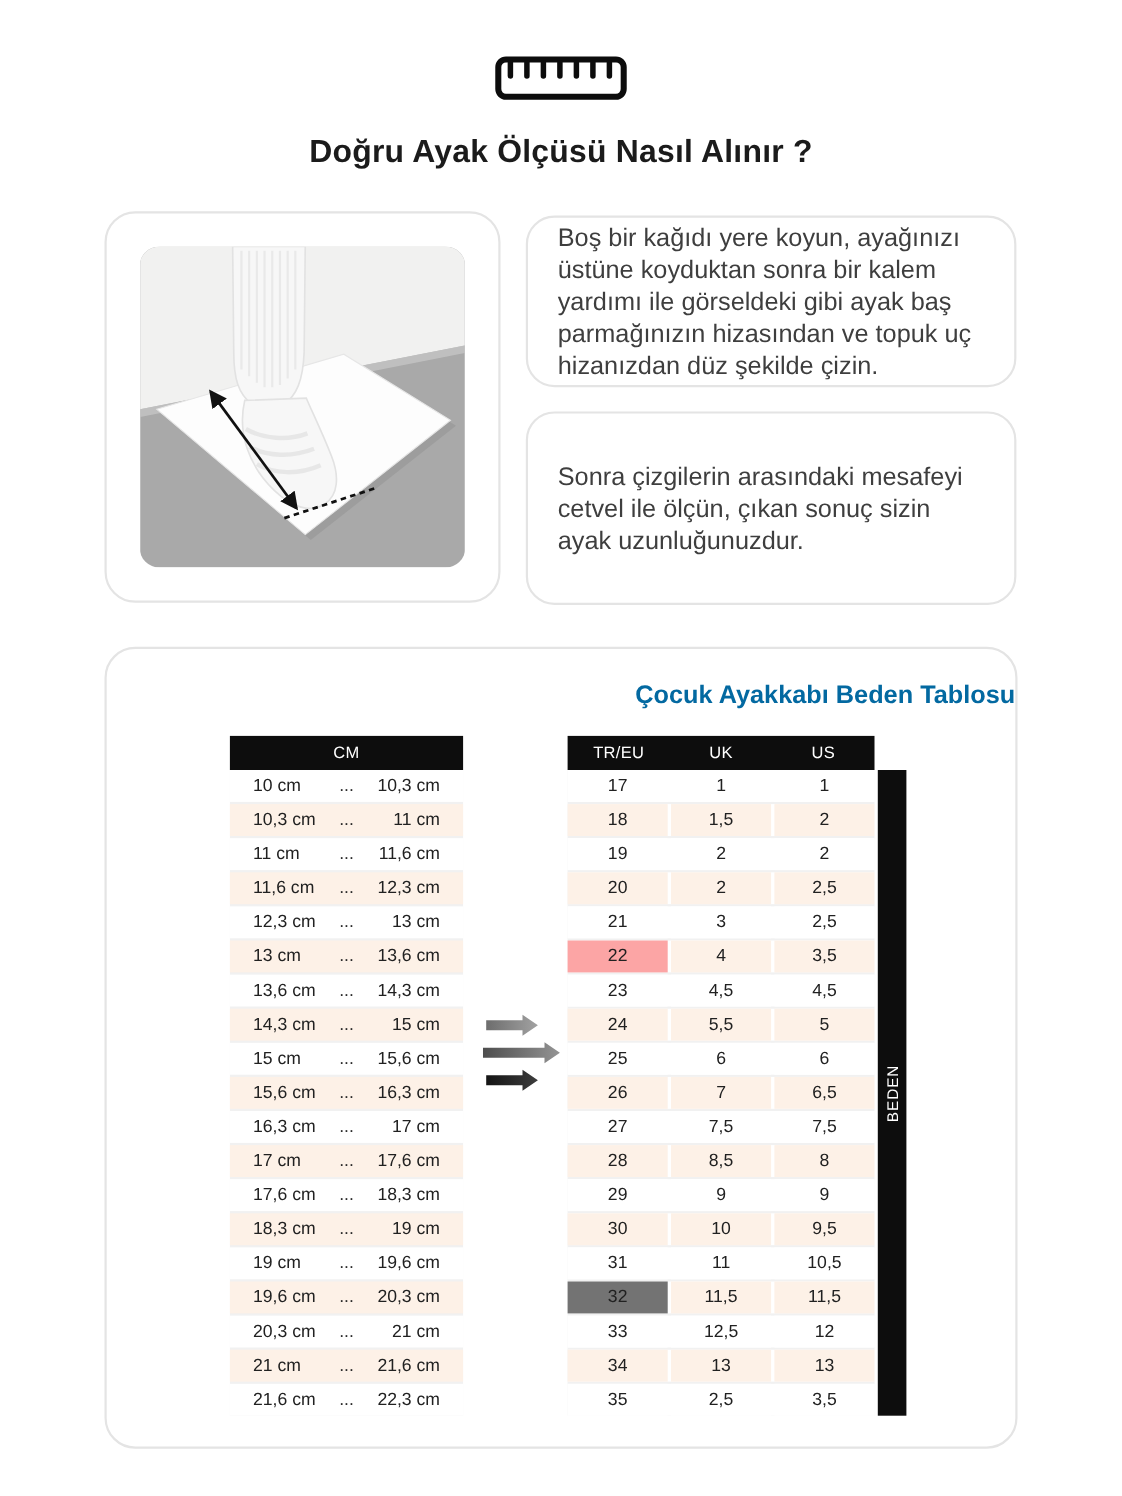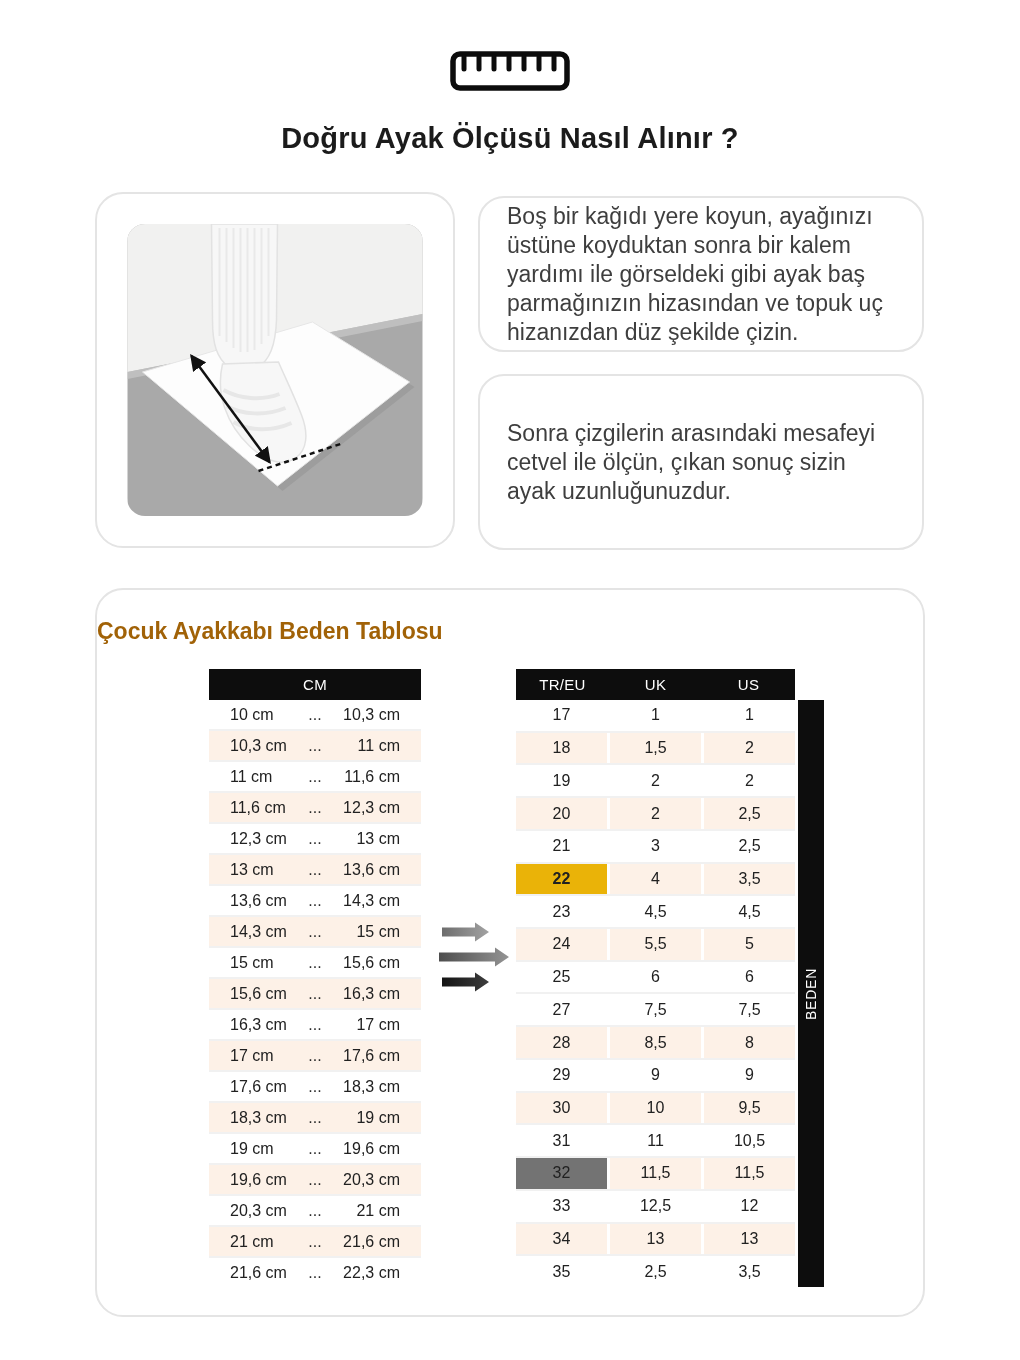--- a/index.html
+++ b/index.html
@@ -18,22 +18,22 @@
     border-radius:18px; overflow:hidden; }
   .text-card { position:absolute; left:478px; width:446px; border:2px solid #e4e4e4;
     border-radius:26px; background:#fff; display:flex; align-items:center; }
   .text-card.card1 { top:196px; height:156px; }
   .text-card.card2 { top:374px; height:176px; }
   .text-card p { padding:0 34px 0 27px; font-size:23px; line-height:29px; color:#3e3e3e; }
 
   
   .table-card { position:absolute; left:95px; top:588px; width:830px; height:729px;
     border:2px solid #e4e4e4; border-radius:28px; background:#fff; }
-  .table-title { position:absolute; left:0; top:28px; width:100%; text-align:left;
-    font-size:23px; font-weight:700; color:#a16207; }
+  .table-title { position:absolute; left:0; top:28px; width:100%; text-align:right;
+    font-size:23px; font-weight:700; color:#0369a1; }
 
   .thead { height:31px; background:#0d0d0d; color:#ffffff; display:flex;
     align-items:center; justify-content:center; font-size:15px; font-weight:500; letter-spacing:.3px; }
   .tbody { height:587px; display:flex; flex-direction:column; gap:2px; background:#f1f1f1; }
   .trow { flex:1; display:flex; align-items:center; background:#ffffff; font-size:16px; color:#212121; }
   .trow.alt { background:#fdf1e7; }
 
   .cm-table { position:absolute; left:112px; top:79px; width:212px; }
   .cm-row { padding:0 21px; }
   .cell-from { flex:1; text-align:left; }
@@ -285,39 +285,44 @@
             <span class="ccell" style="background: rgb(253, 241, 231);">20</span>
             <span class="ccell" style="background: rgb(253, 241, 231);">2</span>
             <span class="ccell" style="background: rgb(253, 241, 231);">2,5</span>
           </div>
           <div class="trow conv-row">
             <span class="ccell">21</span>
             <span class="ccell">3</span>
             <span class="ccell">2,5</span>
           </div>
           <div class="trow conv-row alt">
-            <span class="ccell" style="background: #eab308; font-weight: bold;">22</span>
+            <span class="ccell" style="background: #fca5a5;">22</span>
             <span class="ccell" style="background: rgb(253, 241, 231);">4</span>
             <span class="ccell" style="background: rgb(253, 241, 231);">3,5</span>
           </div>
           <div class="trow conv-row">
             <span class="ccell">23</span>
             <span class="ccell">4,5</span>
             <span class="ccell">4,5</span>
           </div>
           <div class="trow conv-row alt">
             <span class="ccell" style="background: rgb(253, 241, 231);">24</span>
             <span class="ccell" style="background: rgb(253, 241, 231);">5,5</span>
             <span class="ccell" style="background: rgb(253, 241, 231);">5</span>
           </div>
           <div class="trow conv-row">
             <span class="ccell">25</span>
             <span class="ccell">6</span>
             <span class="ccell">6</span>
           </div>
+          <div class="trow conv-row alt">
+            <span class="ccell" style="background: rgb(253, 241, 231);">26</span>
+            <span class="ccell" style="background: rgb(253, 241, 231);">7</span>
+            <span class="ccell" style="background: rgb(253, 241, 231);">6,5</span>
+          </div>
           <div class="trow conv-row">
             <span class="ccell">27</span>
             <span class="ccell">7,5</span>
             <span class="ccell">7,5</span>
           </div>
           <div class="trow conv-row alt">
             <span class="ccell" style="background: rgb(253, 241, 231);">28</span>
             <span class="ccell" style="background: rgb(253, 241, 231);">8,5</span>
             <span class="ccell" style="background: rgb(253, 241, 231);">8</span>
           </div>

